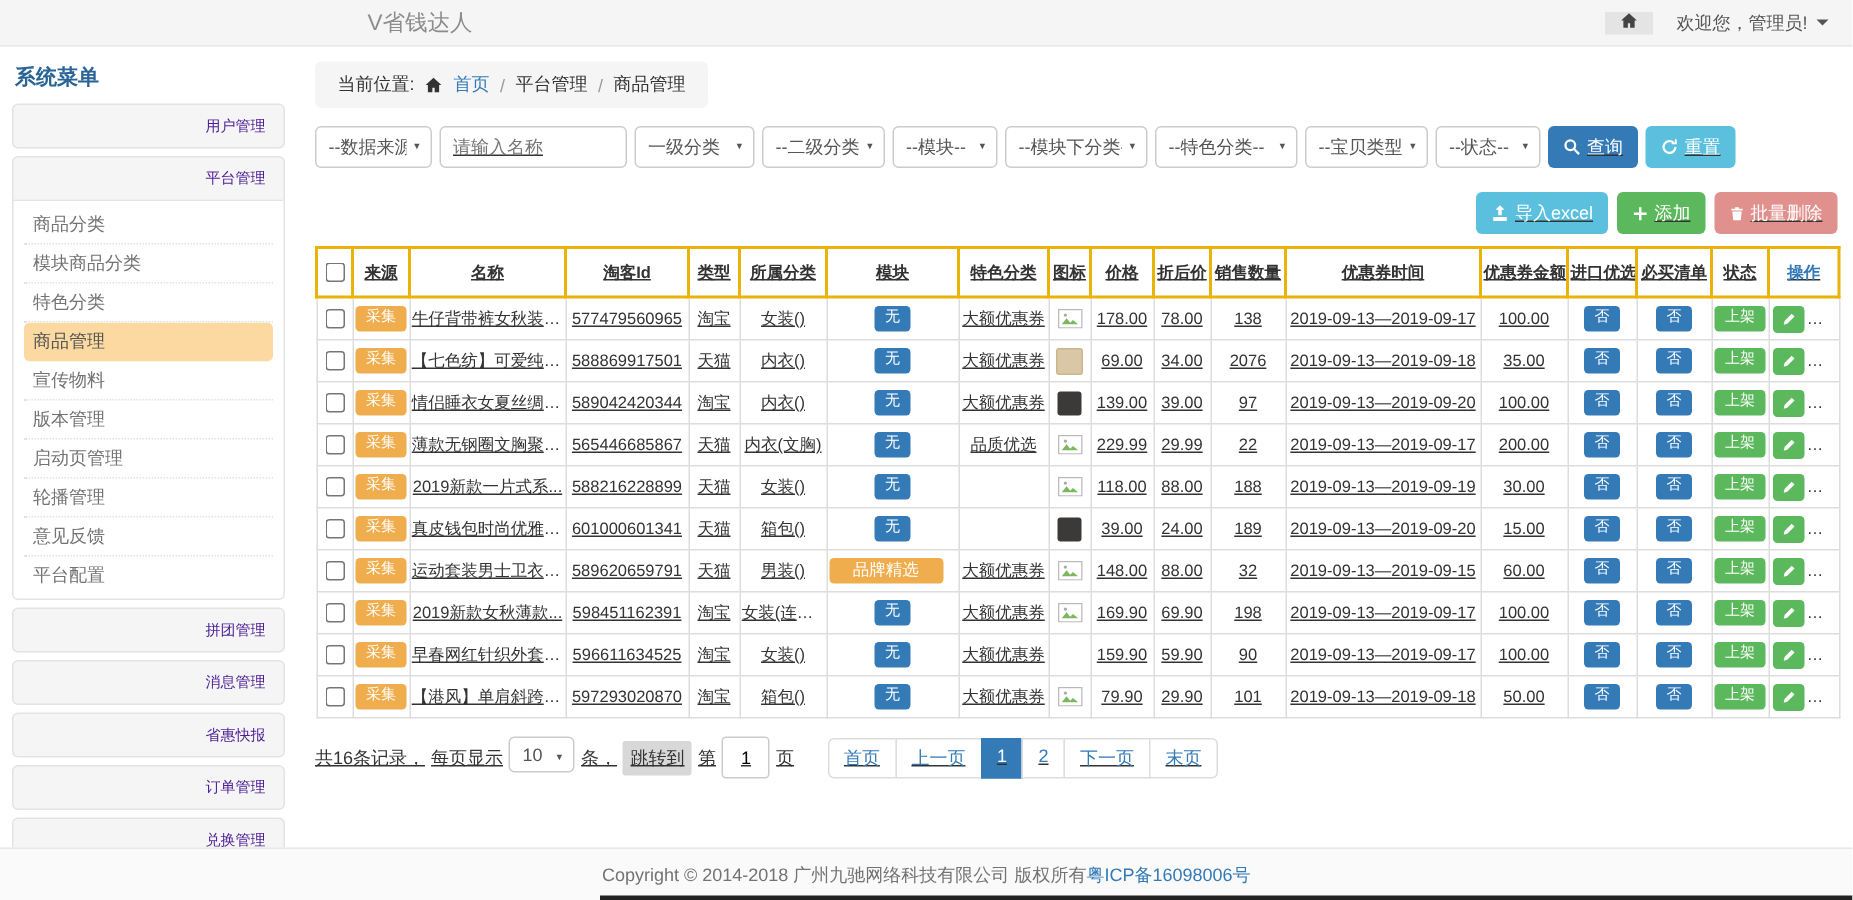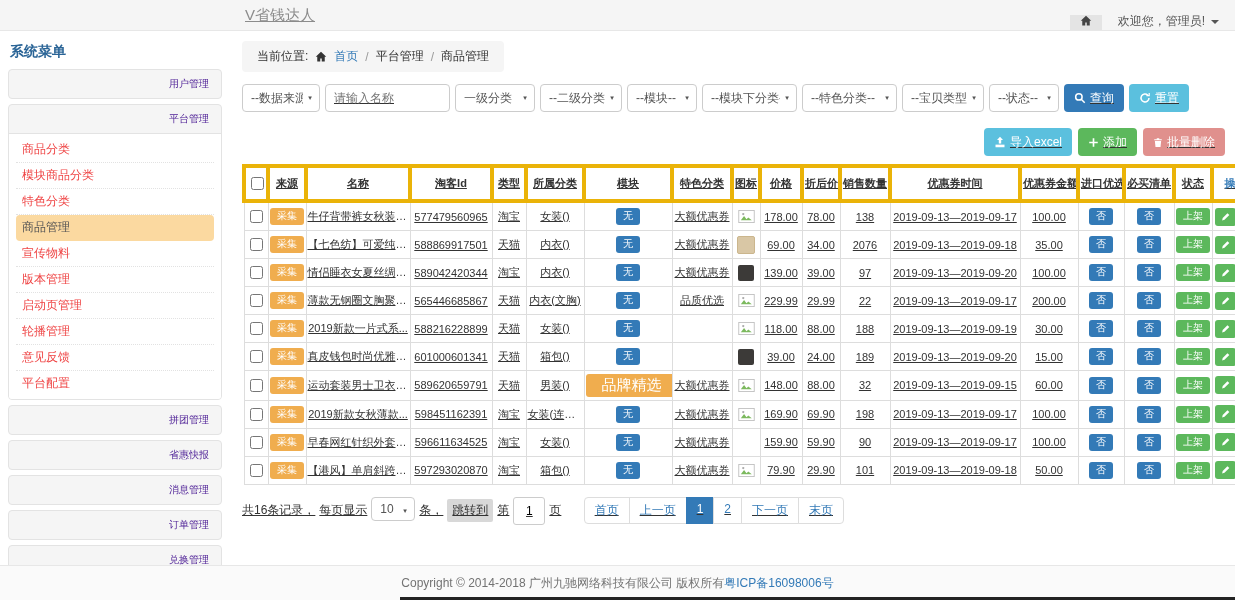--- a/index.html
+++ b/index.html
@@ -1,37 +1,37 @@
 <!DOCTYPE html>
 <html><head>
 <meta charset="utf-8">
 <style>
   html,body{margin:0;padding:0;width:1235px;height:600px;overflow:hidden;}
   body{font-family:"Liberation Sans","DejaVu Sans",sans-serif;font-size:12px;color:#333;background:#fff;position:relative;}
   a{text-decoration:none;}
 
   
   .topbar{height:30px;background:#f5f5f5;border-bottom:1px solid #e7e7e7;display:flex;align-items:stretch;}
-  .brand{margin-left:245px;color:#8c8c8c;font-size:15px;display:flex;align-items:center;text-decoration:underline;}
-  .topbar-right{margin-left:auto;display:flex;align-items:flex-end;}
+  .brand{margin-left:245px;color:#8c8c8c;font-size:15px;display:flex;align-items:center;}
+  .topbar-right{margin-left:auto;display:flex;align-items:center;}
   .home-btn{width:32px;background:#e4e4e4;display:flex;align-items:center;justify-content:center;color:#444;cursor:pointer;}
   .welcome{display:flex;align-items:center;gap:6px;padding:0 16px;color:#555;cursor:pointer;}
   .caret{width:0;height:0;border-left:4px solid transparent;border-right:4px solid transparent;border-top:4px solid #555;display:inline-block;}
 
   
   .main{display:flex;align-items:flex-start;padding:10px 10px 0 8px;height:535px;overflow:hidden;}
-  .sidebar{width:214px;flex:none;}
+  .sidebar{width:182px;flex:none;}
   .content{margin-left:20px;flex:1;min-width:0;text-decoration:underline;}
 
   
   .sidebar-title{color:#2a6496;font-size:14px;font-weight:bold;margin:2px 2px 8px 2px;}
   .side-panel{border:1px solid #e3e3e3;border-radius:4px;margin-bottom:5px;background:#f5f5f5;overflow:hidden;}
   .side-panel-header{padding:7px 12px;color:#4c1d95;cursor:pointer;font-size:10px;text-align:right;}
   .side-sub{background:#fff;border-top:1px solid #e3e3e3;padding:3px 7px;}
-  .side-sub-item{padding:6px 6px;line-height:13px;color:#ef4444;border-bottom:1px dotted #e2e2e2;cursor:pointer;}
+  .side-sub-item{padding:6px 6px;line-height:13px;color:#737373;border-bottom:1px dotted #e2e2e2;cursor:pointer;}
   .side-sub-item:last-child{border-bottom:none;}
   .side-sub-item.active{background:#fbd9a0;border-radius:4px;color:#555;border-bottom-color:transparent;}
 
   
   .breadcrumb{display:inline-flex;align-items:center;gap:7px;background:#f5f5f5;border-radius:4px;padding:7px 15px;color:#333;}
   .breadcrumb .sep{color:#9a9a9a;}
   .breadcrumb a{color:#337ab7;}
   .crumb-home{color:#333;display:inline-flex;}
 
   
@@ -49,29 +49,29 @@
   .btn-primary{background:#337ab7;justify-content:center;}
   .btn-info{background:#5bc0de;}
   .btn-success{background:#5cb85c;}
   .btn-danger-light{background:#e0908d;}
 
   
   .toolbar{display:flex;justify-content:flex-end;gap:6px;margin:16px 0 8px 0;}
 
   
   .data-table{width:1015px;border-collapse:collapse;table-layout:fixed;background:#fff;}
-  .data-table th{border:4px solid #eab308;font-size:11px;font-weight:bold;color:#333;padding:6px 1px;white-space:nowrap;overflow:hidden;text-align:center;}
+  .data-table th{border:2px solid #eab308;font-size:11px;font-weight:bold;color:#333;padding:6px 1px;white-space:nowrap;overflow:hidden;text-align:center;}
   .data-table th.th-ops{color:#337ab7;}
   .data-table td{border:1px solid #ddd;font-size:11px;color:#333;padding:3px 1px;text-align:center;white-space:nowrap;
     overflow:hidden;text-overflow:ellipsis;height:21px;vertical-align:middle;}
   .badge{display:inline-block;border-radius:3px;color:#fff;font-size:10px;padding:2px 7px;line-height:1.25;cursor:pointer;}
   .badge-orange{background:#f0ad4e;}
   .badge-blue{background:#337ab7;}
   .badge-green{background:#5cb85c;}
-  .badge-sm{padding:2px 16px;font-size:15px;}
+  .badge-sm{padding:2px 16px;font-size:11px;}
   .module-text{margin-left:6px;font-size:10px;color:#333;}
   .op-btn{display:inline-flex;align-items:center;justify-content:center;width:21px;height:18px;border:none;border-radius:3px;
     margin:0 1px;color:#fff;cursor:pointer;vertical-align:middle;}
   .op-edit{background:#5cb85c;}
   .op-del{background:#d9534f;}
   .thumb{display:inline-block;width:16px;height:16px;border-radius:2px;vertical-align:middle;}
   .thumb-beige{background:#d9c7a5;border:1px solid #cbb68d;}
   .thumb-dark{background:#3c3a38;}
   .broken-img{display:inline-flex;vertical-align:middle;}
 
@@ -129,24 +129,24 @@
             <div class="side-sub-item">启动页管理</div>
             <div class="side-sub-item">轮播管理</div>
             <div class="side-sub-item">意见反馈</div>
             <div class="side-sub-item">平台配置</div>
           </div>
         </div>
         <div class="side-panel">
           <div class="side-panel-header">拼团管理</div>
         </div>
         <div class="side-panel">
+          <div class="side-panel-header">消息管理</div>
+        </div>
+        <div class="side-panel">
           <div class="side-panel-header">省惠快报</div>
-        </div>
-        <div class="side-panel">
-          <div class="side-panel-header">消息管理</div>
         </div>
         <div class="side-panel">
           <div class="side-panel-header">订单管理</div>
         </div>
         <div class="side-panel">
           <div class="side-panel-header">兑换管理</div>
         </div>
       </div>
   </aside>
 

